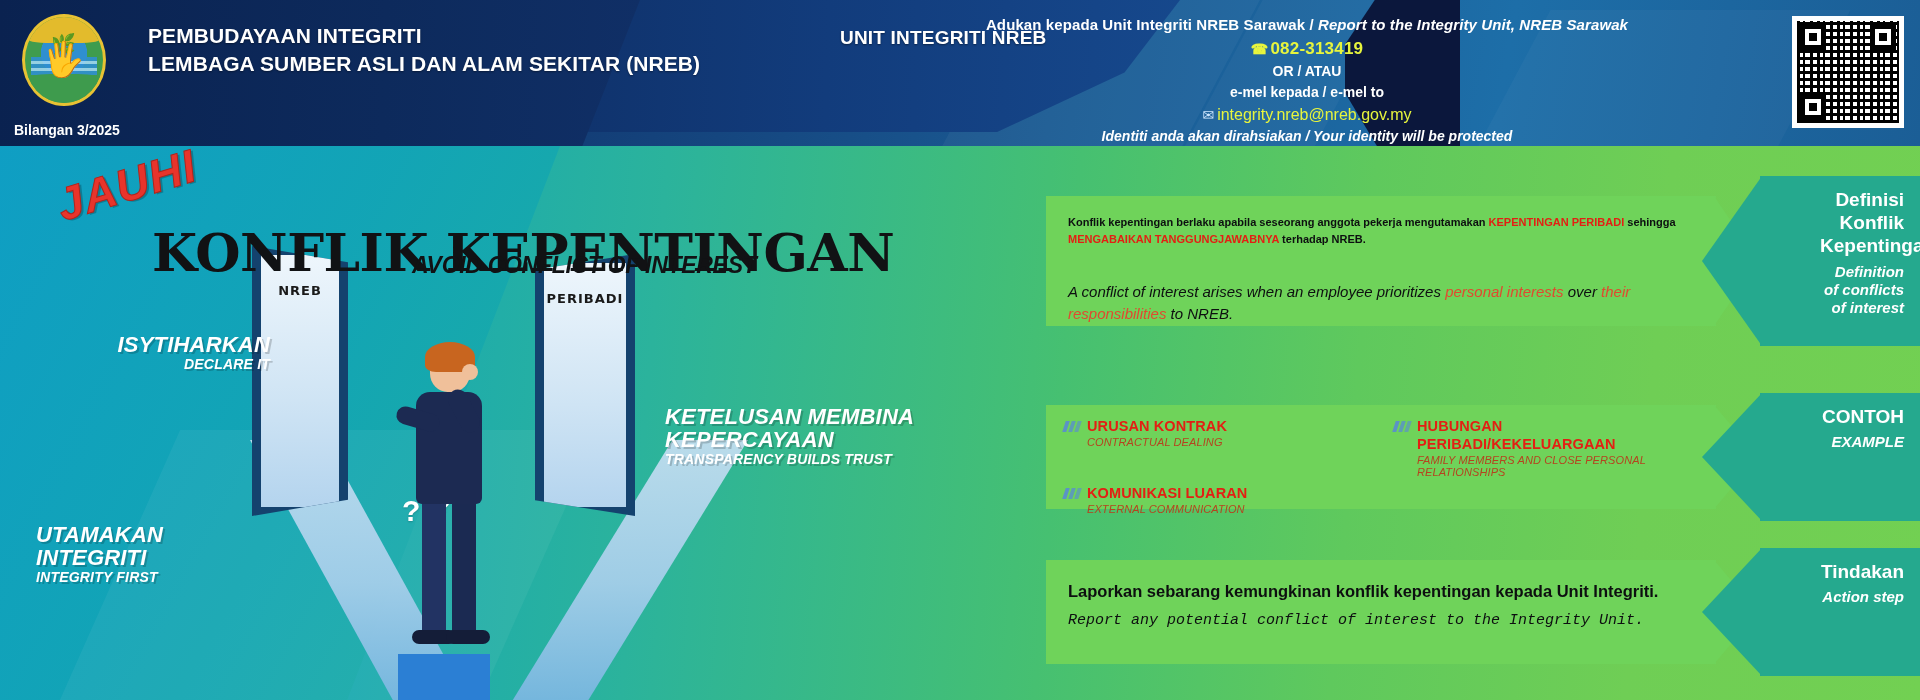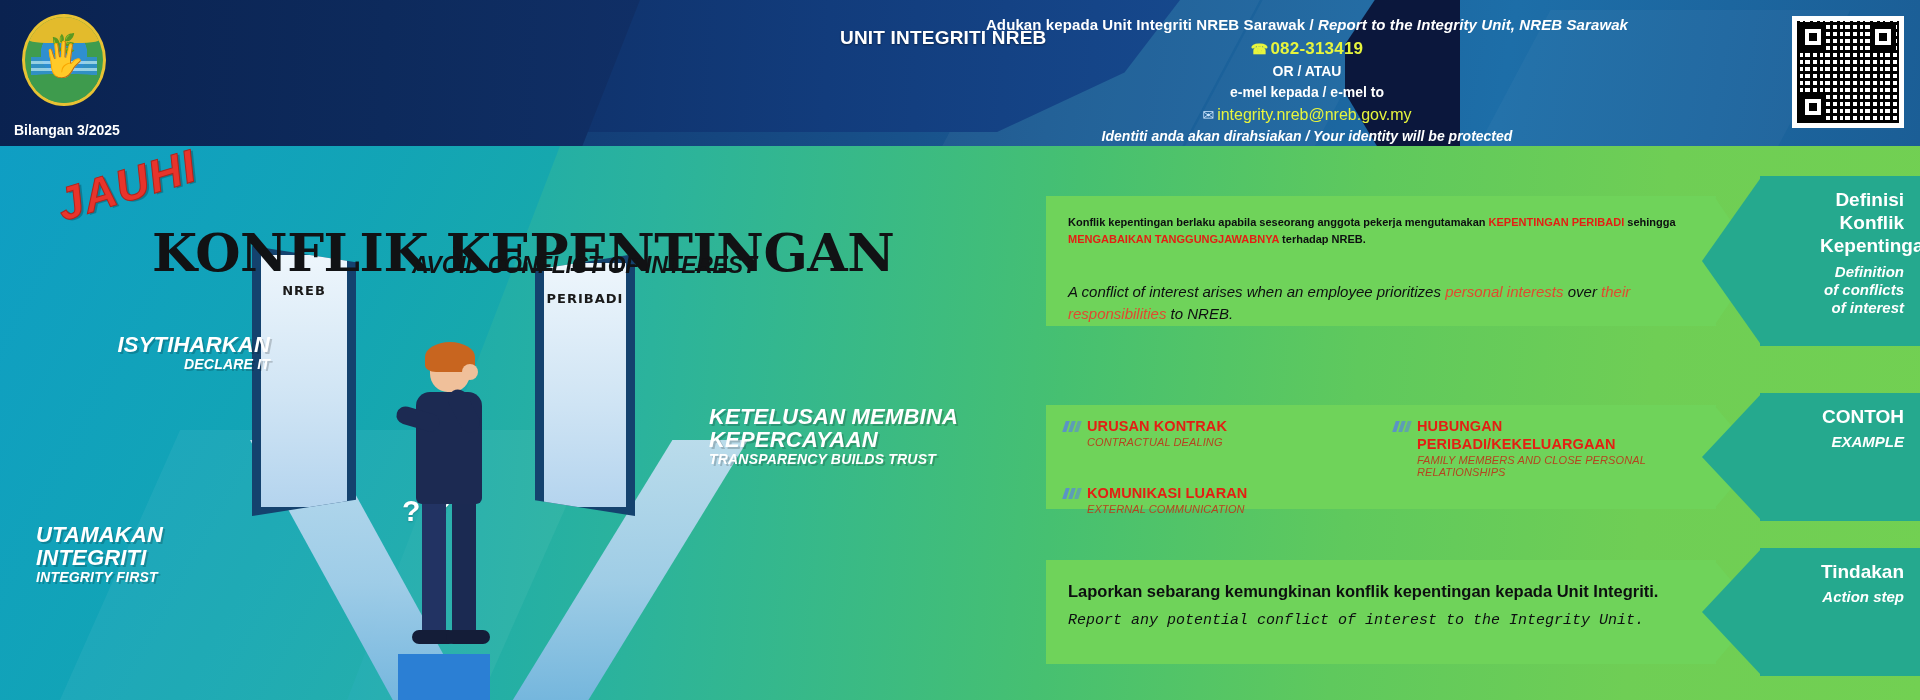--- a/index.html
+++ b/index.html
@@ -210,21 +210,21 @@
   .door-panel {
     position:absolute; inset:9px;
     background: linear-gradient(180deg,#eef6fc 0%, #cfe4f4 58%, #b4d4ee 100%);
   }
   .door-lbl {
     position:absolute; left:50%; transform:translateX(-50%);
     top:28px;
     font-family: "DejaVu Sans", sans-serif;
     font-weight:bold; font-size:13px; color:#1a1a1a; letter-spacing:1px;
   }
-  #door-left  { left:252px; top:100px; width:104px; height:270px;
+  #door-left  { left:252px; top:100px; width:96px; height:270px;
                 clip-path: polygon(0 0, 100% 6%, 100% 94%, 0 100%); }
   #door-right { left:535px; top:108px; width:100px; height:262px;
                 clip-path: polygon(0 6%, 100% 0, 100% 100%, 0 94%); }
 
   .fig { position:absolute; left:392px; top:190px; width:120px; height:340px; }
   .fig-head { position:absolute; left:38px; top:14px; width:40px; height:42px; background:#f0c09a; border-radius:48% 48% 44% 44%; }
   .fig-hair { position:absolute; left:33px; top:6px; width:50px; height:30px; background:#c8651f; border-radius:50% 50% 22% 22%; }
   .fig-arm-l { position:absolute; left:4px; top:74px; width:44px; height:18px; background:#1c2a52; border-radius:10px; transform: rotate(16deg); }
   .fig-arm-r { position:absolute; left:62px; top:52px; width:20px; height:46px; background:#1c2a52; border-radius:10px; transform: rotate(-28deg); }
   .fig-hand  { position:absolute; left:70px; top:28px; width:16px; height:16px; background:#f0c09a; border-radius:50%; }
@@ -235,21 +235,21 @@
   .fig-shoe-r{ position:absolute; left:54px; top:294px; width:44px; height:14px; background:#141d38; border-radius:7px; }
   .qmark { position:absolute; color:#fff; font-weight:bold; text-shadow:0 1px 2px rgba(0,0,0,.2); }
   .q1 { left:402px; top:348px; font-size:30px; }
   .q2 { left:424px; top:340px; font-size:20px; }
   .q3 { left:440px; top:352px; font-size:16px; }
 
   .lbl-block { position:absolute; color:#ffffff; text-shadow: 2px 2px 0 rgba(0,0,0,.18); }
   .lbl-my { font-size: 22px; font-weight: bold; font-style: italic; letter-spacing: .2px; line-height:1.05; }
   .lbl-en { font-size: 14px; font-weight: bold; font-style: italic; letter-spacing:.2px; }
   #lbl-isytiharkan { left:110px; top:333px; text-align:right; width:160px; }
-  #lbl-ketelusan   { left:665px; top:405px; width:260px;margin-left:44px; }
+  #lbl-ketelusan   { left:665px; top:405px; width:260px; }
   #lbl-utamakan    { left:36px;  top:523px; width:230px; }
 
   
   .card {
     position:absolute;
     background:#6fd35a;
     color:#0d0f10;
   }
   #card1 { left:1046px; top:196px; width:670px; height:130px; }
   #card2 { left:1046px; top:405px; width:670px; height:104px; }
@@ -314,20 +314,24 @@
     <div class="logo">
       <div class="logo-ring">
         <div class="logo-band-top"></div>
         <div class="logo-water"></div>
         <div class="logo-band-bot"></div>
         <div class="logo-leaf">🌿</div>
         <div class="logo-hand">🖐</div>
       </div>
     </div>
 
+    <div class="hdr-title">
+      <div>PEMBUDAYAAN INTEGRITI</div>
+      <div>LEMBAGA SUMBER ASLI DAN ALAM SEKITAR (NREB)</div>
+    </div>
 
     <div class="hdr-center">UNIT INTEGRITI NREB</div>
 
     <div class="bilangan">Bilangan 3/2025</div>
 
     <div class="contact">
       <div class="c-line1">
         <span>Adukan kepada Unit Integriti NREB Sarawak</span>
         <span>/</span>
         <em>Report to the Integrity Unit, NREB Sarawak</em>

